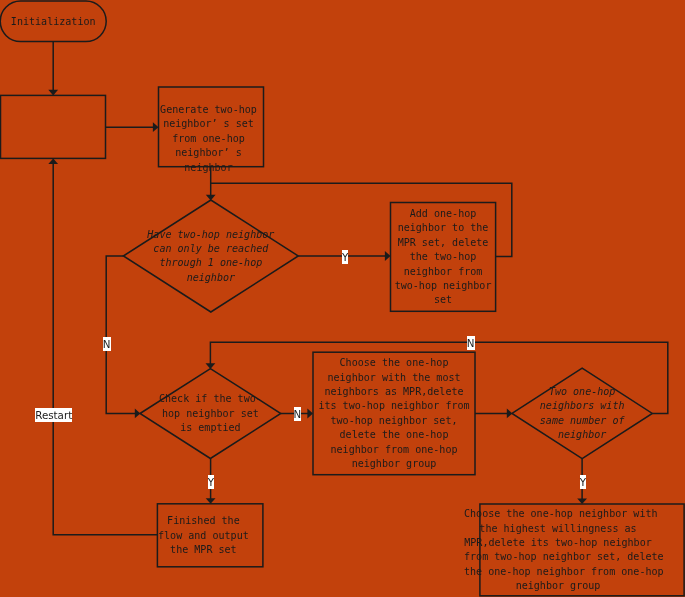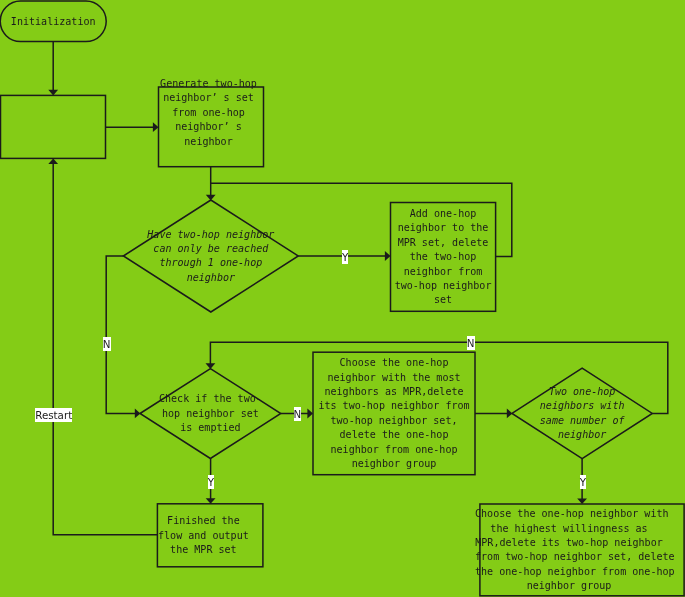--- a/index.html
+++ b/index.html
@@ -1,17 +1,17 @@
 <!DOCTYPE html>
 <html><head>
 <meta charset="utf-8">
 <title>MPR Selection Flowchart</title>
 <style>
   html,body{margin:0;padding:0;background:#ffffff;}
-  #page{position:relative;width:685px;height:597px;overflow:hidden;background:#84cc16;}
+  #page{position:relative;width:685px;height:597px;overflow:hidden;background:#c2410c;}
   svg#shapes{position:absolute;left:0;top:0;width:685px;height:597px;display:block;}
   .node-text{position:absolute;text-align:center;
              font-family:"DejaVu Sans Mono",monospace;
              font-size:10.05px;line-height:14.37px;color:#1b1b1b;
              white-space:pre;transform:translateZ(0);}
   .edge-label{position:absolute;font-family:"DejaVu Sans",sans-serif;
               font-size:10.3px;line-height:14.1px;color:#1b1b1b;white-space:pre;
               background:#ffffff;transform:translateZ(0);}
 </style>
 </head>
@@ -57,21 +57,21 @@
       <polygon points="313.0,413.5 307.4,408.6 307.4,418.4"></polygon>
       <polygon points="512.4,413.4 506.8,408.5 506.8,418.3"></polygon>
       <polygon points="210.4,368.9 205.5,363.3 215.3,363.3"></polygon>
       <polygon points="210.6,503.8 205.7,498.2 215.5,498.2"></polygon>
       <polygon points="582.1,504.0 577.2,498.4 587.0,498.4"></polygon>
       <polygon points="53.2,158.4 48.300000000000004,164.0 58.1,164.0"></polygon>
     </g>
   </svg>
 
   <div class="node-text" style="left:0.2px;top:14.57px;width:106px;">Initialization</div>
-  <div class="node-text" style="left:158.5px;top:77px;width:100px;">Generate two-hop
+  <div class="node-text" style="left:158.5px;top:103px;width:100px;">Generate two-hop
 neighbor’ s set
 from one-hop
 neighbor’ s
 neighbor</div>
   <div class="node-text" style="left:123.4px;top:227.66px;width:174.9px;font-style:italic;">Have two-hop neighbor
 can only be reached
 through 1 one-hop
 neighbor</div>
   <div class="node-text" style="left:387px;top:207px;width:112.1px;">Add one-hop
 neighbor to the
@@ -91,21 +91,21 @@
 delete the one-hop
 neighbor from one-hop
 neighbor group</div>
   <div class="node-text" style="left:512px;top:385.06px;width:140.3px;font-style:italic;">Two one-hop
 neighbors with
 same number of
 neighbor</div>
   <div class="node-text" style="left:157.4px;top:514.14px;width:92px;">Finished the
 flow and output
 the MPR set</div>
-  <div class="node-text" style="left:475px;top:507.19px;width:188px;">Choose the one-hop neighbor with
+  <div class="node-text" style="left:464px;top:507.19px;width:188px;">Choose the one-hop neighbor with
 the highest willingness as
 MPR,delete its two-hop neighbor
 from two-hop neighbor set, delete
 the one-hop neighbor from one-hop
 neighbor group</div>
 
   <span class="edge-label" style="left:342px;top:250px;">Y</span>
   <span class="edge-label" style="left:102.8px;top:337.4px;">N</span>
   <span class="edge-label" style="left:35.2px;top:392.2px;margin-top:16px;">Restart</span>
   <span class="edge-label" style="left:293.5px;top:407.4px;">N</span>

